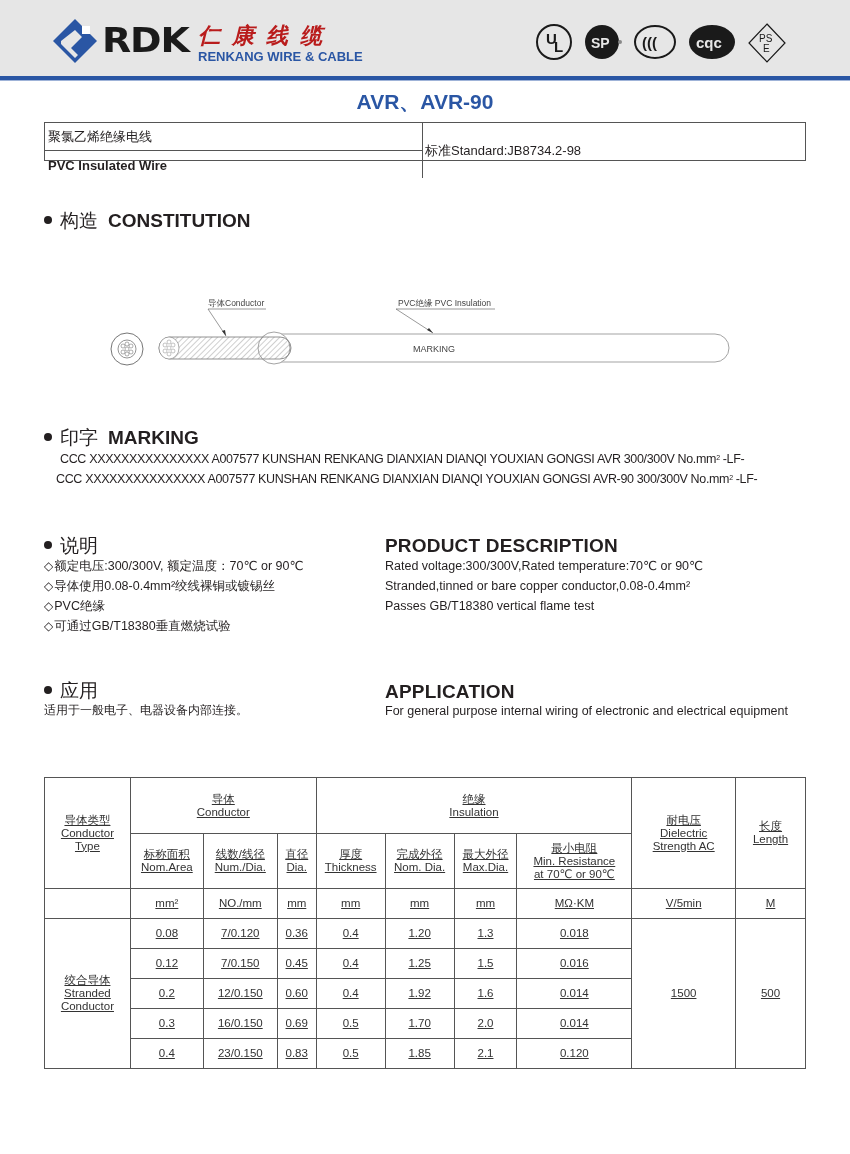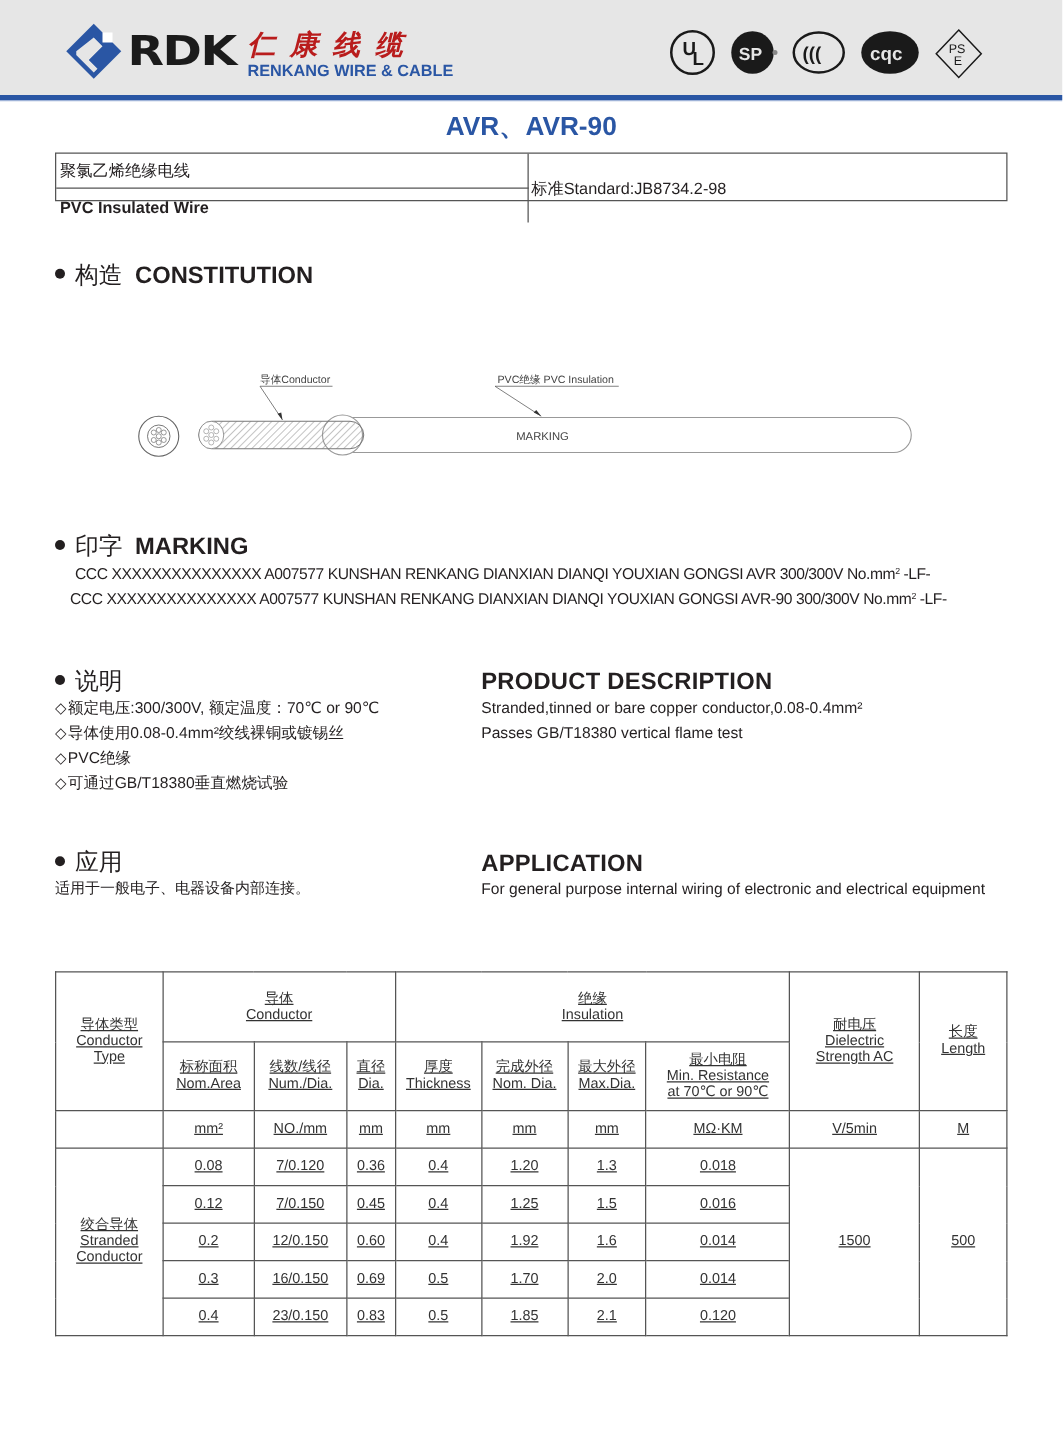--- a/index.html
+++ b/index.html
@@ -185,20 +185,21 @@
 </div>
 <div class="en-head" style="left:385px; top:535px;">PRODUCT DESCRIPTION</div>
 
 <div class="desc-list">
   <div class="li">额定电压:300/300V, 额定温度：70℃  or 90℃</div>
   <div class="li">导体使用0.08-0.4mm²绞线裸铜或镀锡丝</div>
   <div class="li">PVC绝缘</div>
   <div class="li">可通过GB/T18380垂直燃烧试验</div>
 </div>
 <div class="desc-en">
+  <div>Rated voltage:300/300V,Rated temperature:70℃ or 90℃</div>
   <div>Stranded,tinned or bare copper conductor,0.08-0.4mm²</div>
   <div>Passes GB/T18380 vertical flame test</div>
 </div>
 
 <div class="section-head" style="left:44px; top:680px;">
   <span class="bullet"></span><span class="cn">应用</span>
 </div>
 <div class="en-head" style="left:385px; top:681px;">APPLICATION</div>
 <div class="app-cn">适用于一般电子、电器设备内部连接。</div>
 <div class="app-en">For general purpose internal wiring of electronic and electrical equipment</div>

